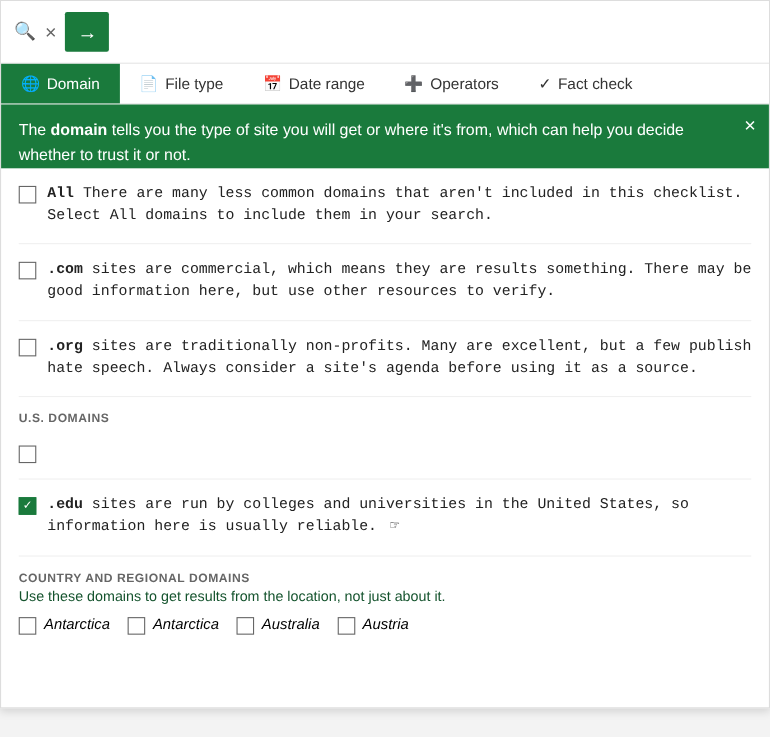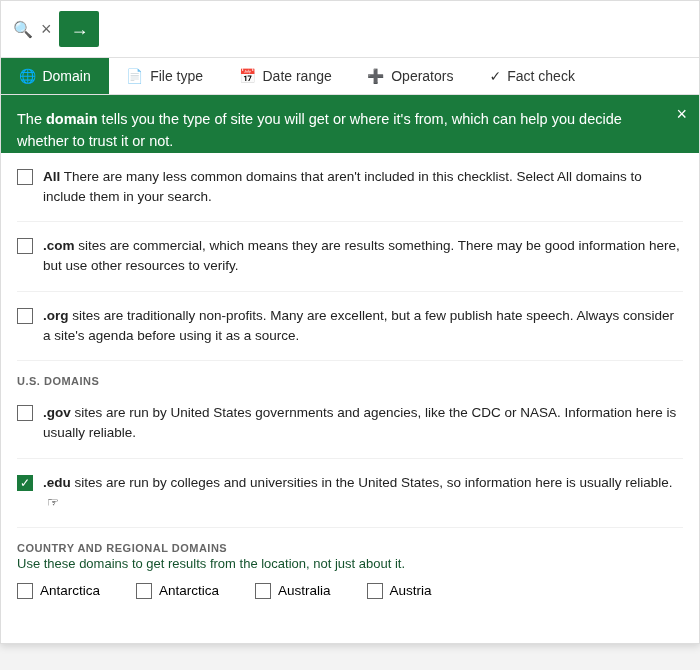--- a/index.html
+++ b/index.html
@@ -110,20 +110,21 @@
       overflow-y: auto;
       height: 490px;
     }
     
     .checkbox-row {
       display: flex;
       align-items: flex-start;
       padding: 14px 0;
       border-bottom: 1px solid #f0f0f0;
       gap: 10px;
+      font-family: Liberation Mono, monospace;
     }
     .checkbox-row:last-child { border-bottom: none; }
     .cb {
       width: 16px;
       height: 16px;
       border: 1.5px solid #666;
       flex-shrink: 0;
       margin-top: 2px;
       background: #fff;
       display: flex;
@@ -159,23 +160,24 @@
       padding: 14px 0 2px 0;
     }
     
     .country-section .section-desc {
       font-size: 13px;
       color: #14532d;
       margin-bottom: 10px;
     }
     .country-grid {
       display: flex;
-      gap: 36px;
+      gap: 16px;
       flex-wrap: wrap;
       padding-bottom: 16px;
+      font-style: italic;
     }
     .country-item {
       display: flex;
       align-items: center;
       gap: 7px;
       font-size: 13.5px;
     }
     
     .cursor-indicator {
       display: inline-block;
@@ -242,23 +244,20 @@
       <div class="cb"></div>
       <div class="cb-text">
         <span class="domain-key">.org</span><span> sites are traditionally non-profits. Many are excellent, but a few publish hate speech. Always consider a site's agenda before using it as a source.</span>
       </div>
     </div>
 
     <div class="section-header">U.S. DOMAINS</div>
 
     <div class="checkbox-row">
       <div class="cb"></div>
-      <div class="cb-text">
-        <span class="domain-key">.gov</span><span> sites are run by United States governments and agencies, like the CDC or NASA. Information here is usually reliable.</span>
-      </div>
     </div>
 
     <div class="checkbox-row">
       <div class="cb checked"></div>
       <div class="cb-text">
         <span class="domain-key">.edu</span><span> sites are run by colleges and universities in the United States, so information here is usually reliable.</span>
         <span class="cursor-indicator">☞</span>
       </div>
     </div>
 

